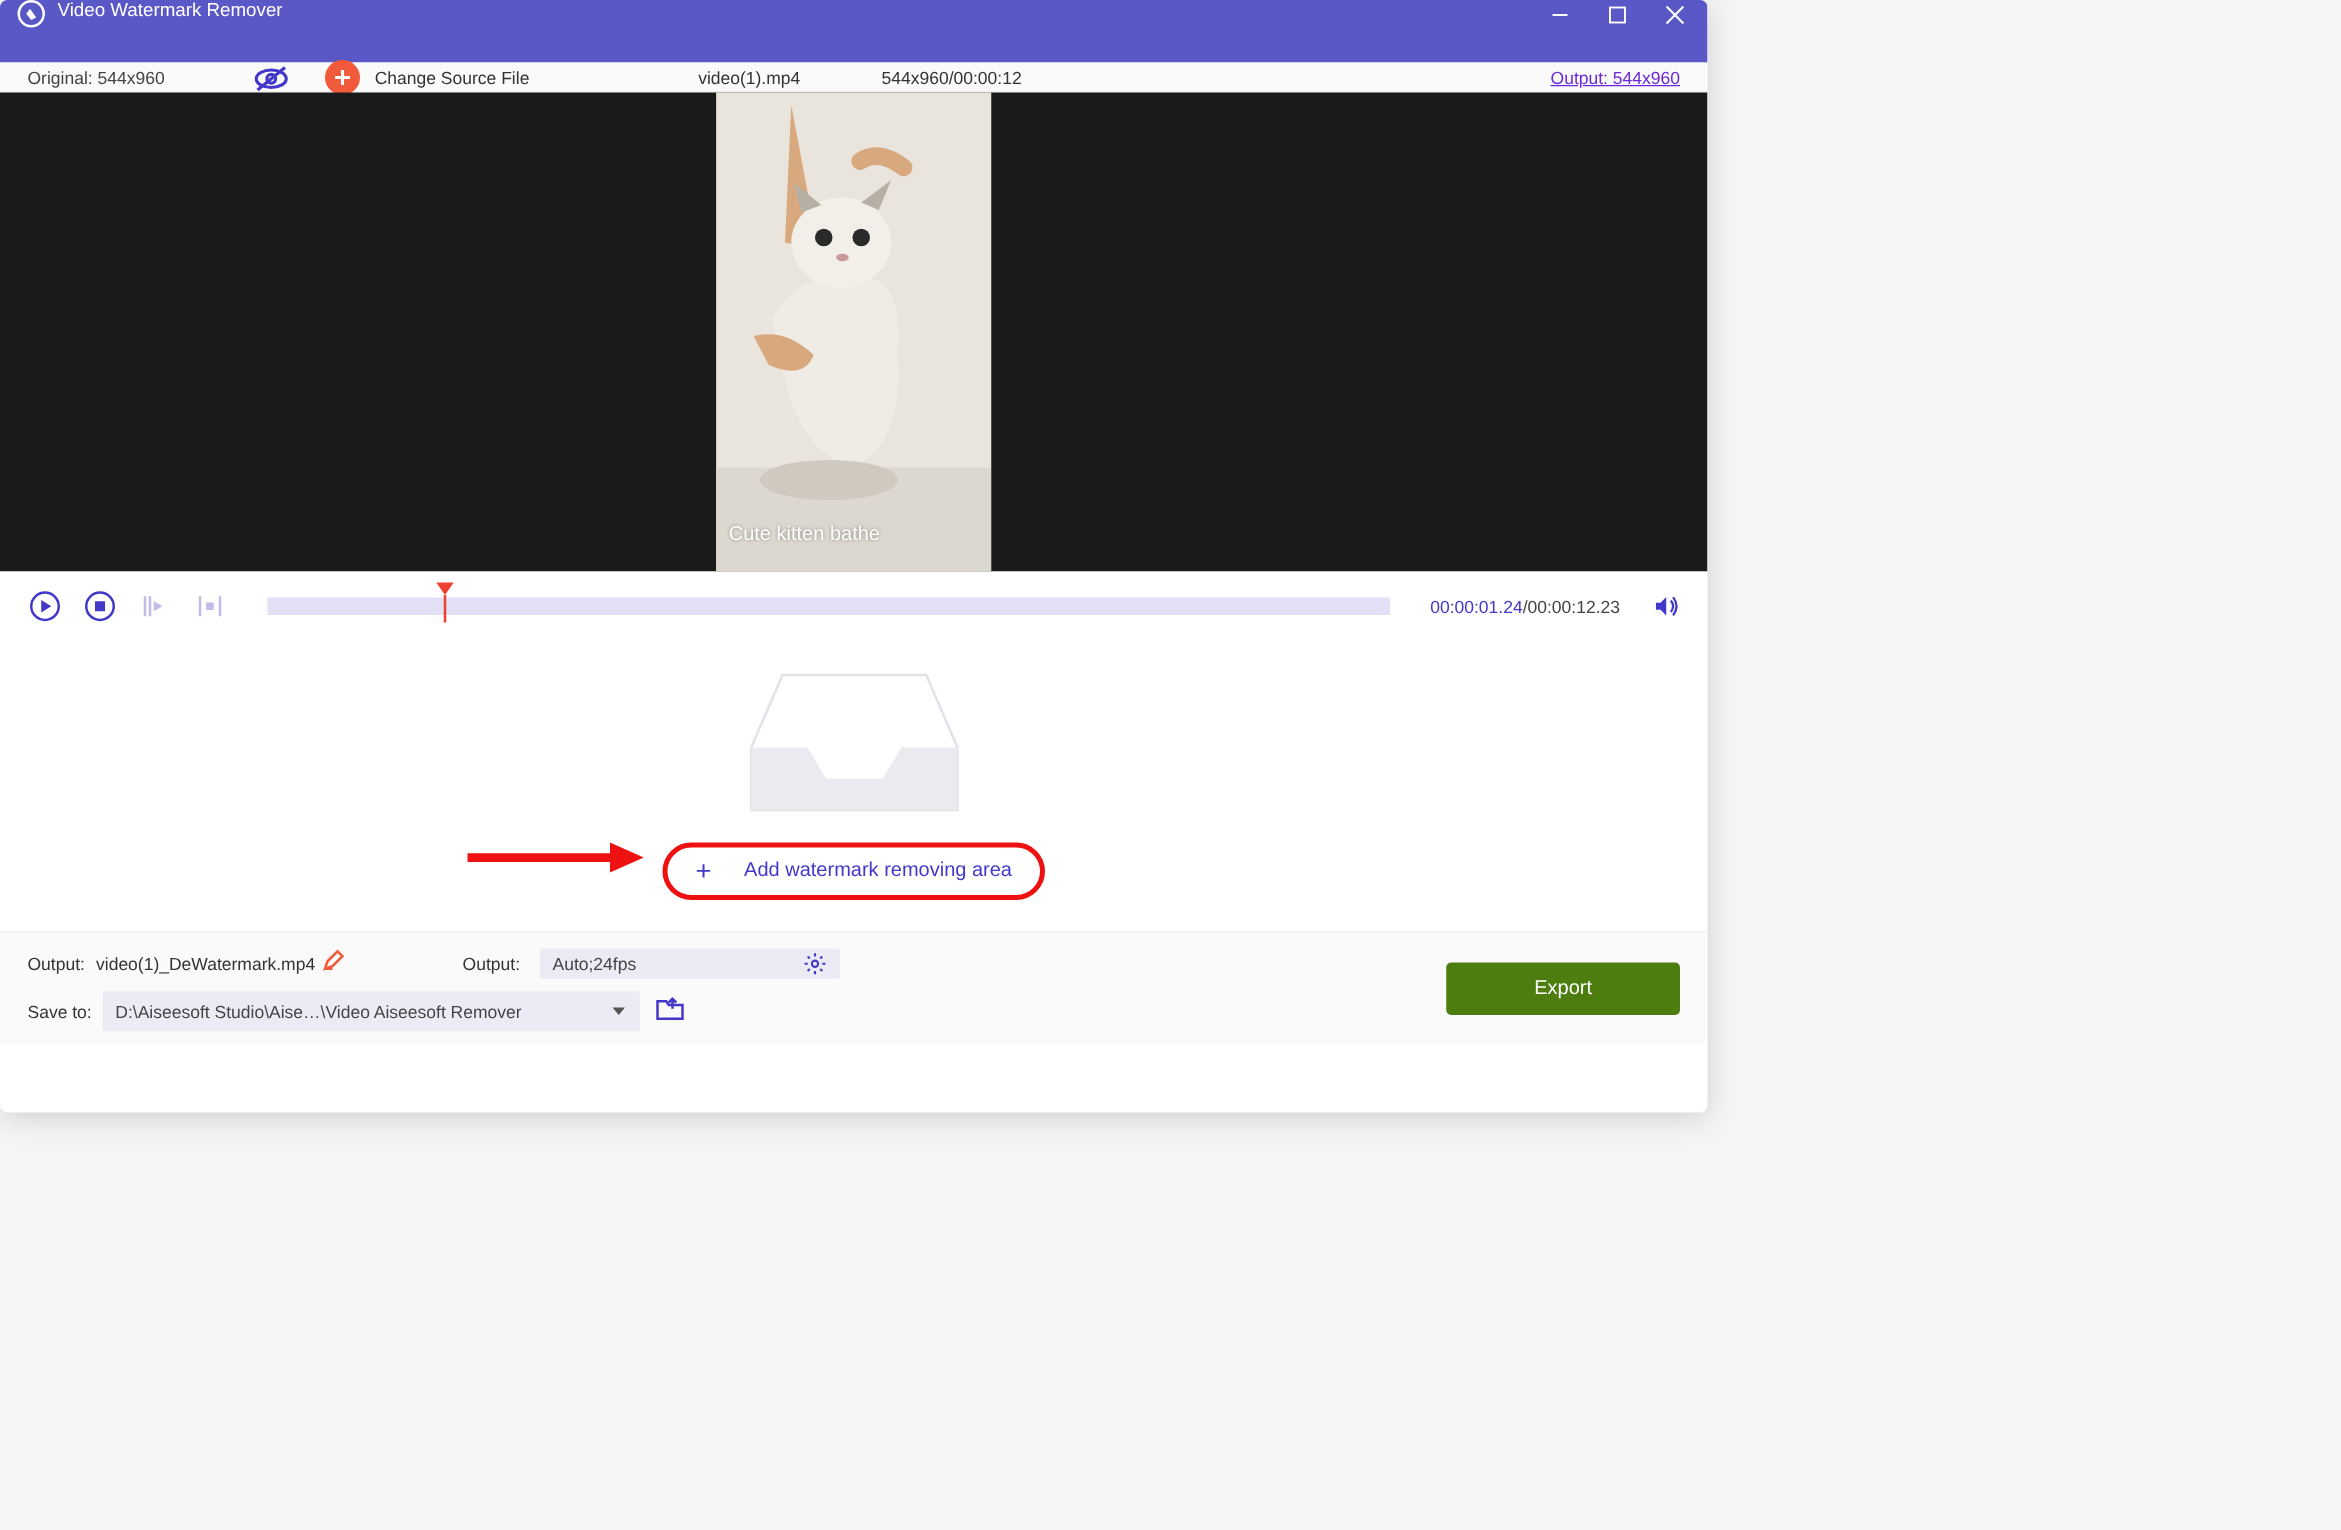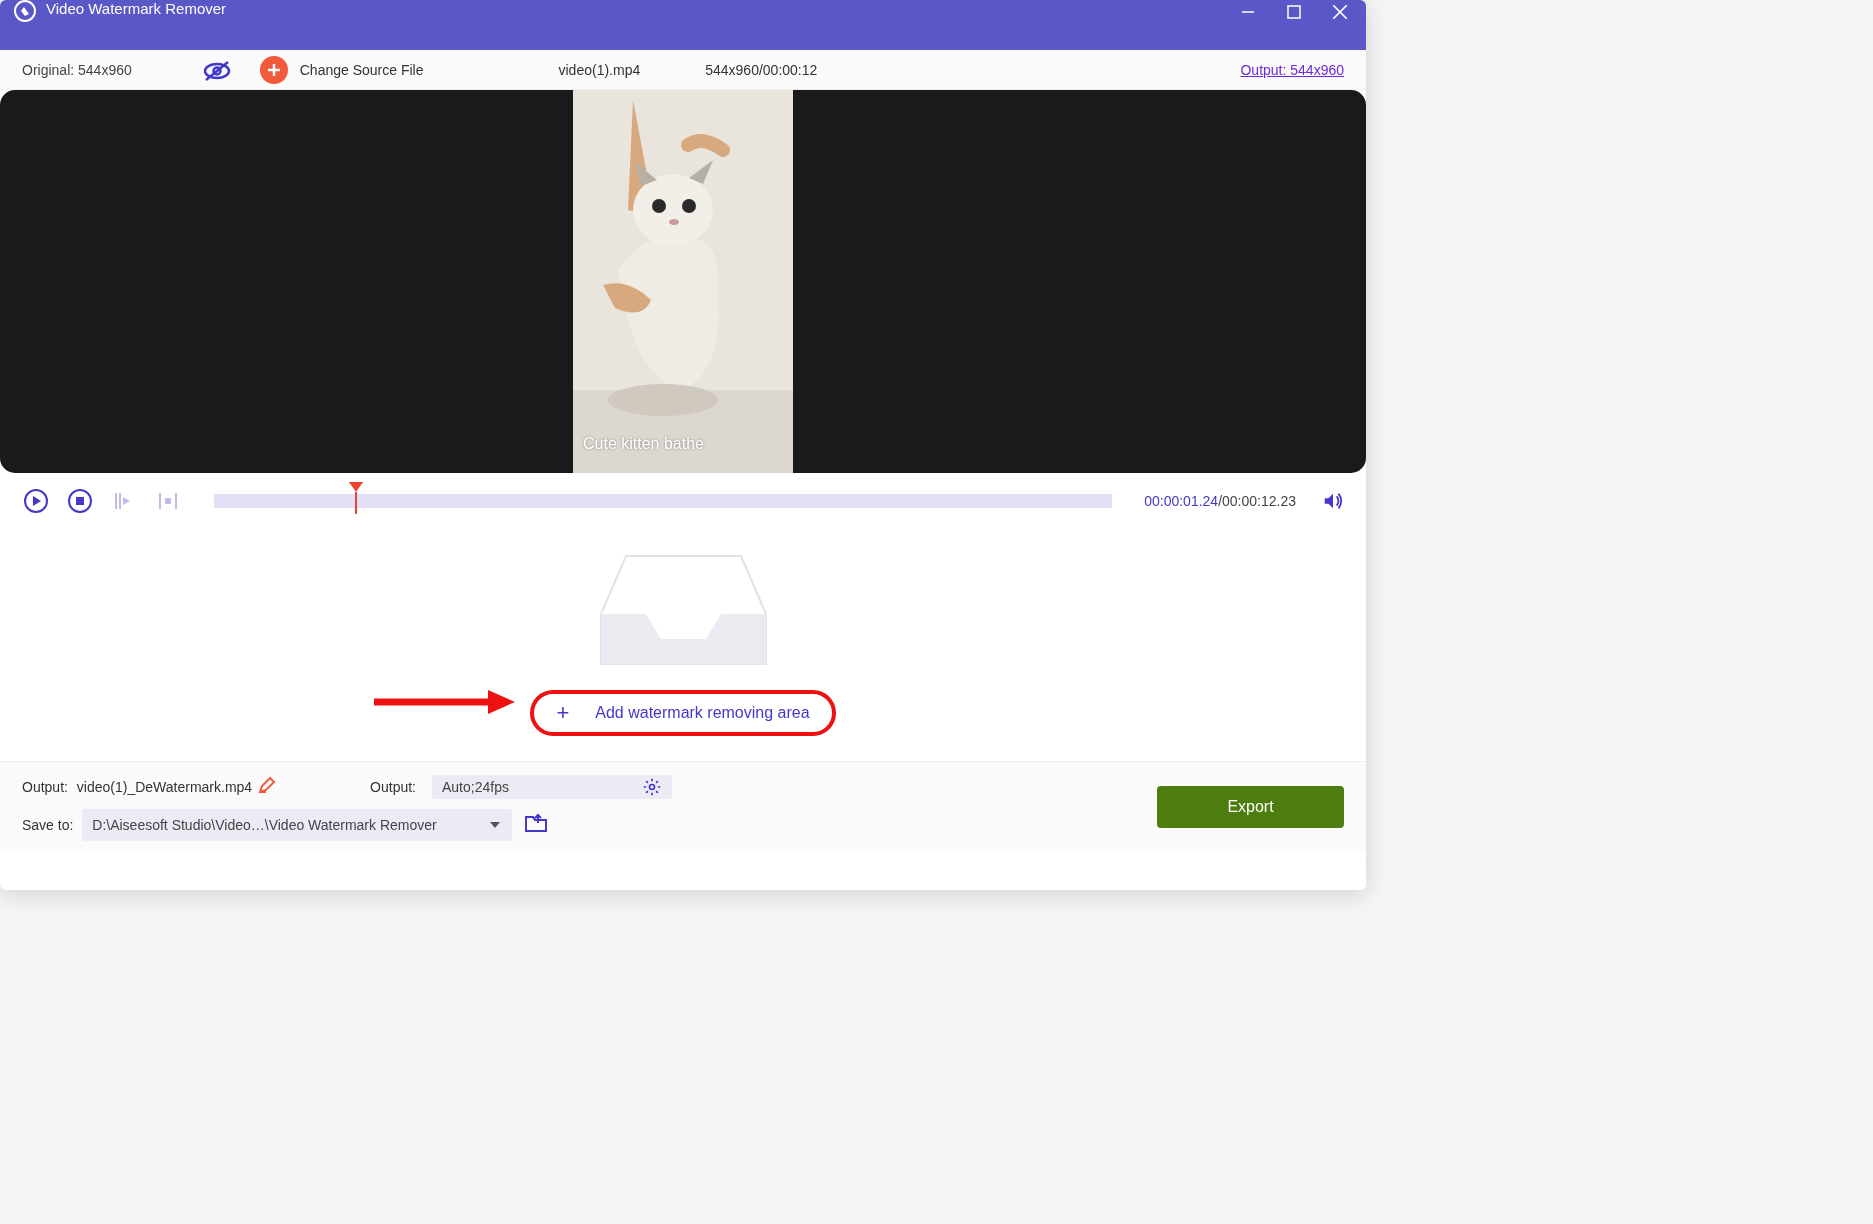--- a/index.html
+++ b/index.html
@@ -7,32 +7,32 @@
 .window { width: 1366px; height: 890px; background: #fff; border-radius: 6px; overflow: hidden; box-shadow: 0 4px 24px rgba(0,0,0,0.15); position: relative; }
 
 .titlebar { height: 50px; background: #5a57c6; display: flex; align-items: flex-start; padding: 0 14px; color: #fff; }
 .titlebar .logo { width: 22px; height: 22px; border: 2px solid #fff; border-radius: 50%; display: flex; align-items: center; justify-content: center; margin-right: 10px; }
 .titlebar .logo svg { width: 12px; height: 12px; fill: #fff; }
 .titlebar .title { font-size: 15px; font-weight: 400; flex: 1; }
 .winbtns { display: flex; gap: 22px; }
 .winbtn { width: 24px; height: 24px; display: flex; align-items: center; justify-content: center; cursor: pointer; color: #fff; }
 .winbtn svg { stroke: #fff; stroke-width: 1.5; fill: none; }
 
-.infobar { height: 40px; background: #fafafb; display: flex; align-items: center; padding: 0 22px; border-bottom: 1px solid #eee; }
+.infobar { height: 24px; background: #fafafb; display: flex; align-items: center; padding: 0 22px; border-bottom: 1px solid #eee; }
 .infobar .left { display: flex; align-items: center; gap: 70px; }
 .infobar .orig { color: #444; font-size: 14px; }
 .eye-off { width: 28px; height: 20px; }
 .addbtn { width: 28px; height: 28px; background: #f15a3a; border-radius: 50%; display: flex; align-items: center; justify-content: center; margin-left: 30px; }
 .addbtn svg { stroke: #fff; stroke-width: 2.5; }
 .change { color: #333; font-size: 14px; margin-left: 12px; }
 .fname { color: #333; font-size: 14px; margin-left: 135px; }
 .dims { color: #333; font-size: 14px; margin-left: 65px; }
 .output-dim { margin-left: auto; color: #6d28d9; font-size: 14px; text-decoration: underline; }
 
-.video-area { height: 383px; background: #1a1a1a; display: flex; align-items: center; justify-content: center; position: relative; border-radius: 15px; }
+.video-area { height: 383px; background: #1a1a1a; display: flex; align-items: center; justify-content: center; position: relative; }
 .video-frame { width: 220px; height: 383px; background: #e8e4dc; position: relative; overflow: hidden; }
 .watermark-text { position: absolute; bottom: 20px; left: 10px; color: #fff; font-size: 16px; text-shadow: 0 0 3px rgba(0,0,0,0.4); }
 .cat-draw { position:absolute; inset:0; }
 
 .playbar { height: 56px; display: flex; align-items: center; padding: 0 22px; gap: 16px; background:#fff; }
 .pbtn { width: 28px; height: 28px; display: flex; align-items: center; justify-content: center; cursor: pointer; }
 .pbtn svg { stroke: #4338ca; fill: none; stroke-width: 2; }
 .pbtn.light svg { stroke: #bfbde8; }
 .timeline { flex: 1; height: 14px; background: #e1e0f4; position: relative; margin: 0 16px; }
 .playhead { position: absolute; left: 15%; top: -12px; width: 14px; height: 14px; }
@@ -224,21 +224,21 @@
               <circle cx="12" cy="12" r="3" fill="none" stroke="#4338ca" stroke-width="2"></circle>
               <path d="M12 2 L12 5 M12 19 L12 22 M2 12 L5 12 M19 12 L22 12 M5 5 L7 7 M17 17 L19 19 M19 5 L17 7 M7 17 L5 19" stroke="#4338ca" stroke-width="2"></path>
             </svg>
         </span>
       </div>
     </div>
 
     <div class="row1" style="grid-column:1 / span 2;grid-row:2;">
       <span class="save-lbl">Save to:</span>&nbsp;&nbsp;
       <div class="save-box">
-        <span>D:\Aiseesoft Studio\Video…\Video Watermark Remover</span>
+        <span>D:\Aiseesoft Studio\Aise…\Video Aiseesoft Remover</span>
         <span class="chev">
           <svg width="14" height="14" viewBox="0 0 14 14">
               <path d="M2 4 L7 10 L12 4 Z" fill="#555"></path>
             </svg>
         </span>
       </div>
       <span class="folder-open">
         <svg width="24" height="20" viewBox="0 0 24 20">
             <path d="M2 4 L9 4 L11 7 L22 7 L22 18 L2 18 Z" fill="none" stroke="#4338ca" stroke-width="2"></path>
             <path d="M14 10 L14 2 M11 5 L14 2 L17 5" fill="none" stroke="#4338ca" stroke-width="2"></path>

